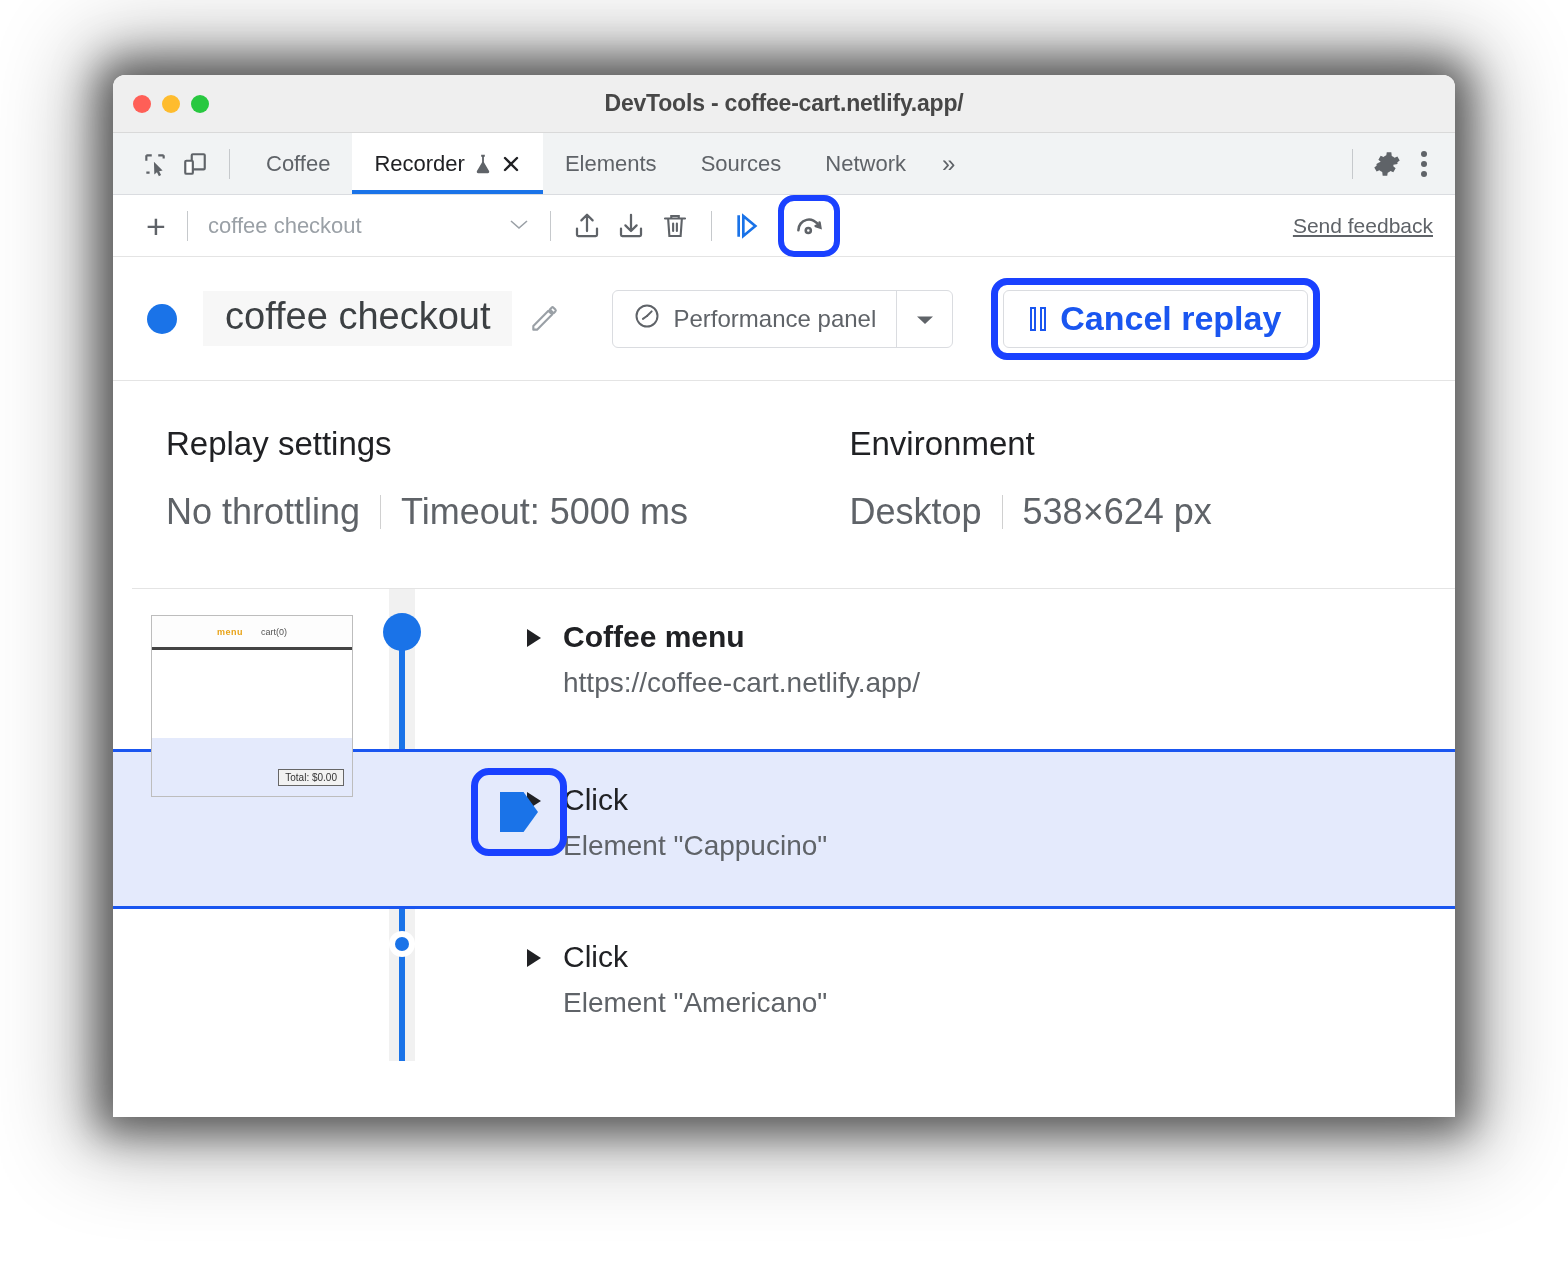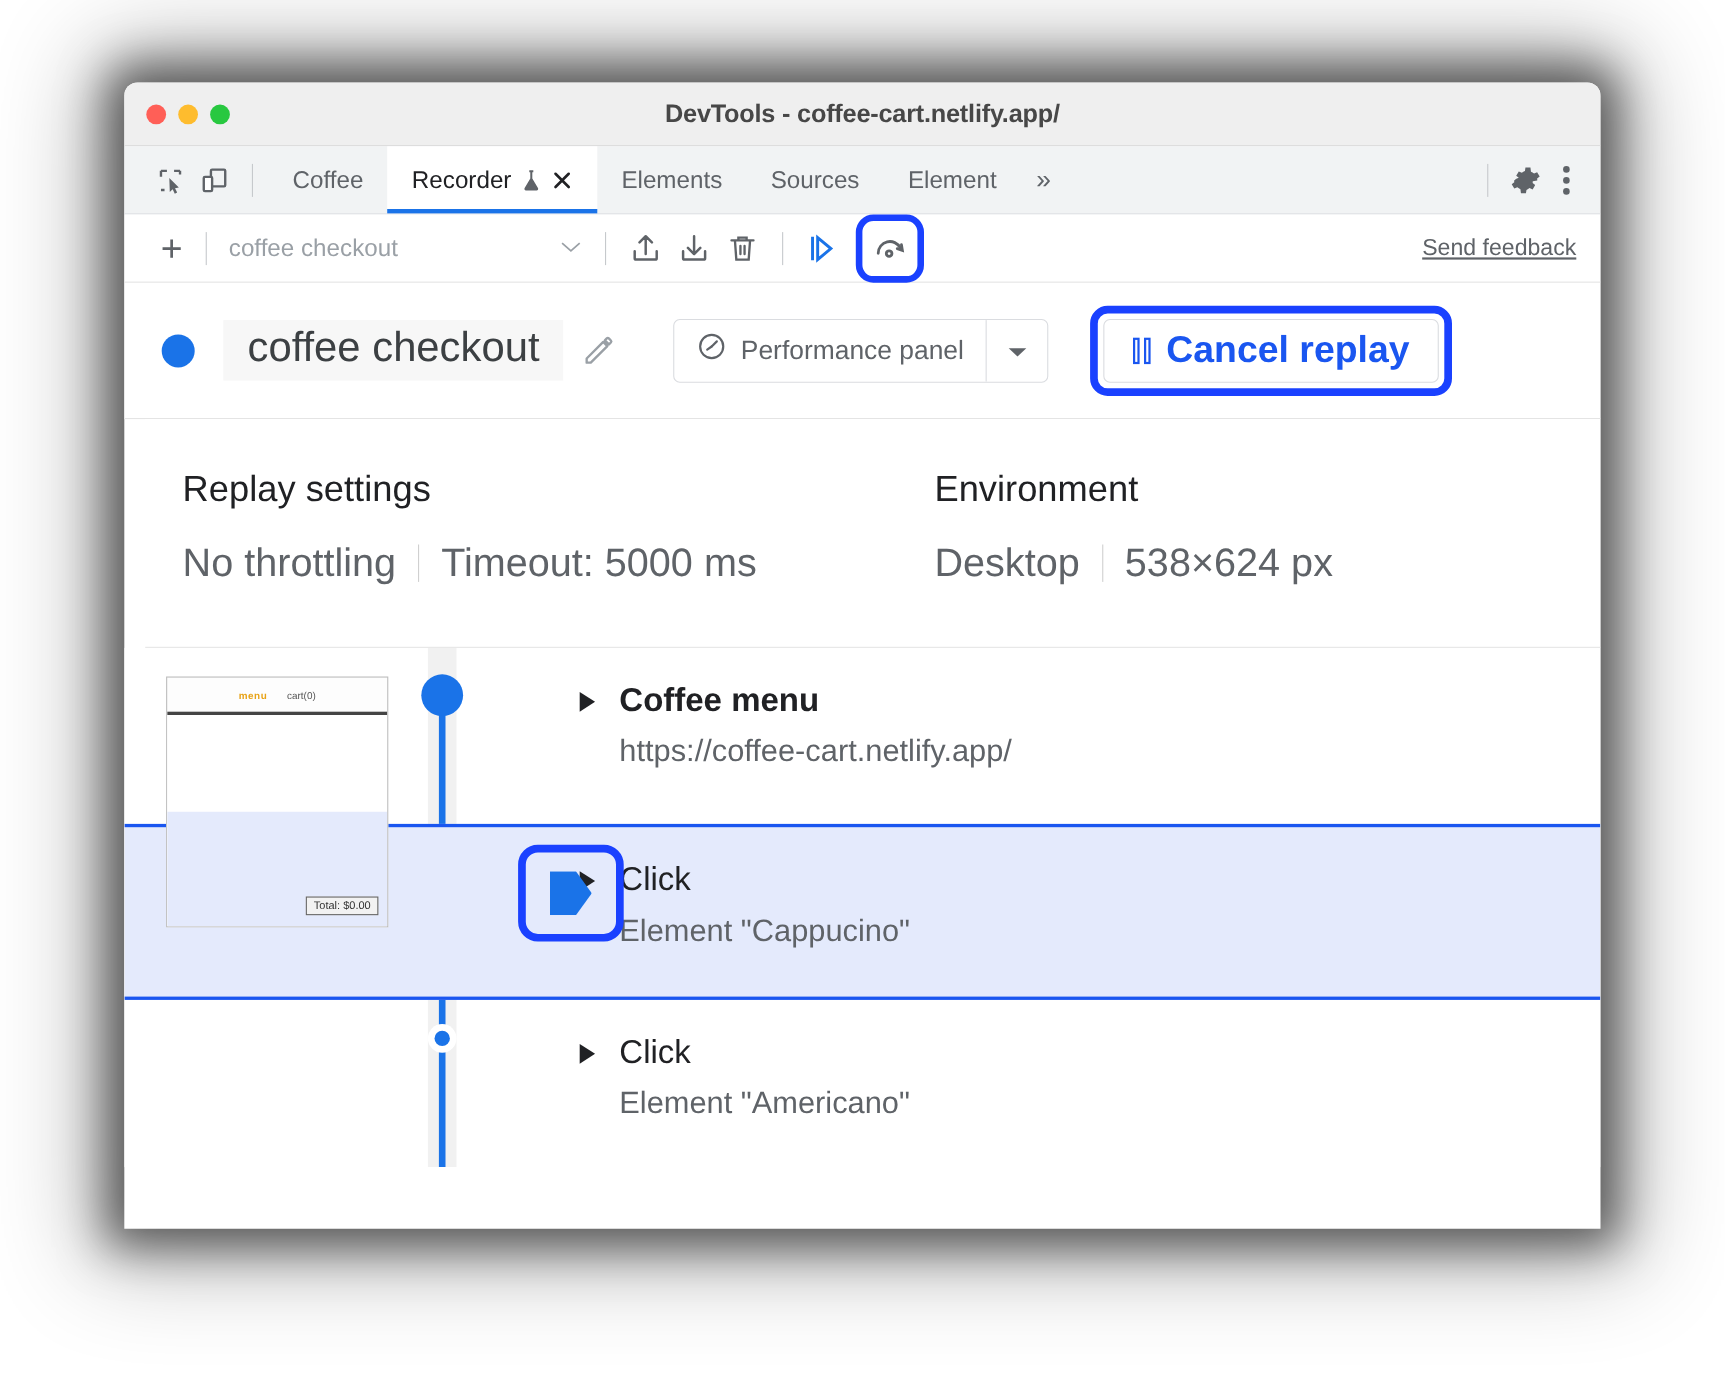--- a/index.html
+++ b/index.html
@@ -267,21 +267,21 @@
     display: flex;
     min-height: 160px;
     padding-left: 34px;
   }
   .step.active {
     background: #e4eafc;
     border-top: 3px solid #1a56f0;
     border-bottom: 3px solid #1a56f0;
   }
   .thumb {
-    width: 202px; height: 228px;
+    width: 202px; height: 182px;
     border: 1px solid #bdbdbd;
     background: #fdfdfd;
     position: absolute;
     left: 38px; top: 26px;
     z-index: 3;
     overflow: hidden;
   }
   .thumb-head {
     height: 34px;
     display: flex; align-items: center; justify-content: center;
@@ -421,21 +421,21 @@
             </svg>
           </span>
         </div>
         <div class="tab">
           <span>Elements</span>
         </div>
         <div class="tab">
           <span>Sources</span>
         </div>
         <div class="tab">
-          <span>Element</span>
+          <span>Network</span>
         </div>
       </div>
 
       <span class="chev2">»</span>
 
       <div class="tabstrip-right">
         <span class="vsep"></span>
         <span class="tb-icon">
           <svg width="28" height="28" viewBox="0 0 24 24" fill="#5f6368">
             <path d="M12 8.5A3.5 3.5 0 1012 15.5 3.5 3.5 0 0012 8.5zm9 3.5c0-.5 0-1-.1-1.4l2-1.6-2-3.4-2.4 1a7.6 7.6 0 00-2.4-1.4L15.7 2h-3.9l-.4 2.6c-.9.3-1.7.8-2.4 1.4l-2.4-1-2 3.4 2 1.6A8.6 8.6 0 003 12c0 .5 0 1 .1 1.4l-2 1.6 2 3.4 2.4-1c.7.6 1.5 1.1 2.4 1.4L8.3 22h3.9l.4-2.6c.9-.3 1.7-.8 2.4-1.4l2.4 1 2-3.4-2-1.6c.1-.4.1-.9.1-1.4z"></path>

